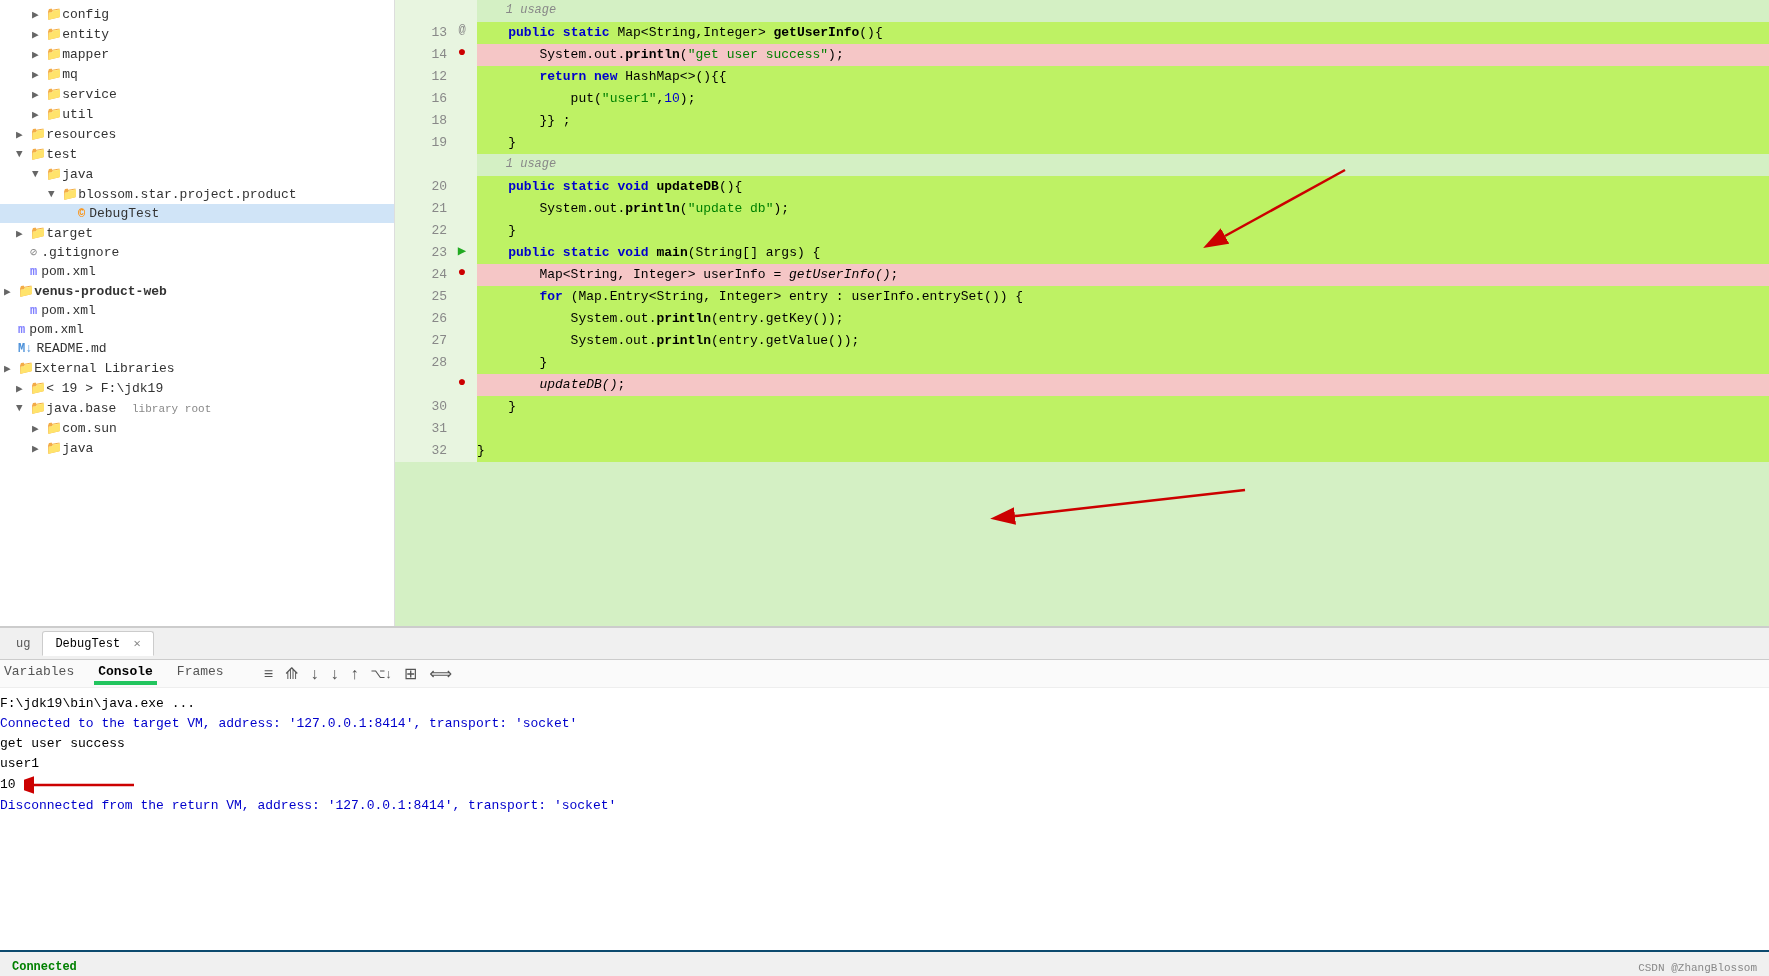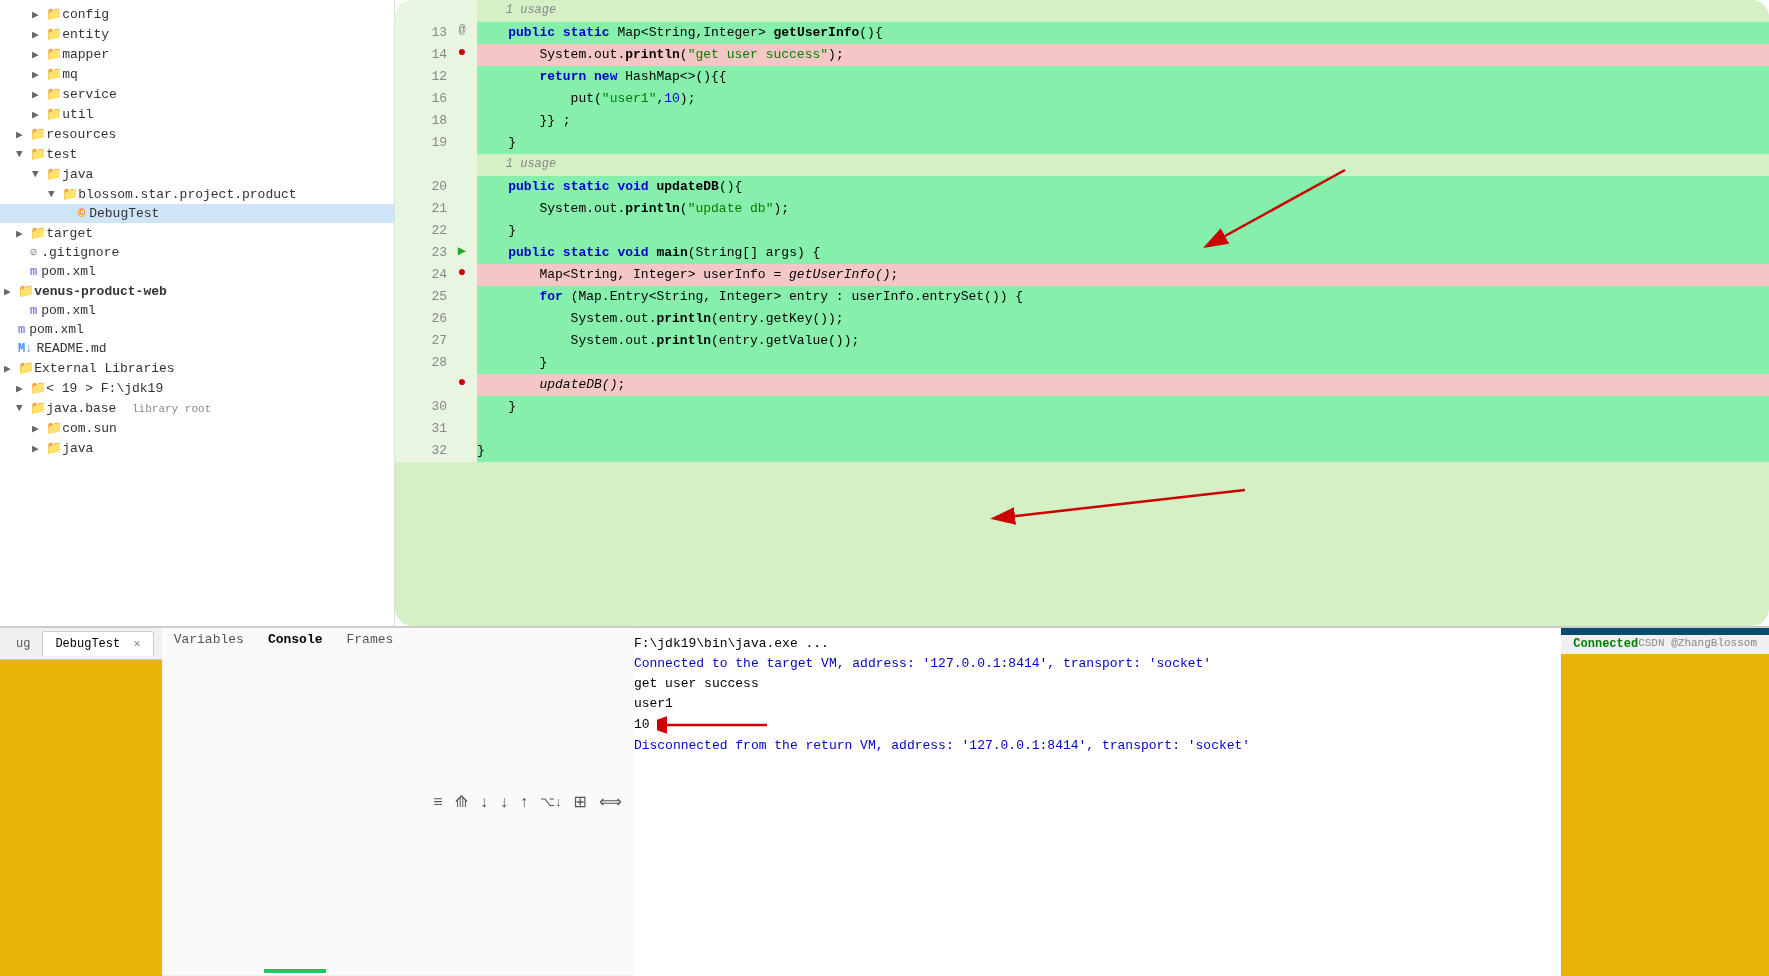--- a/index.html
+++ b/index.html
@@ -33,62 +33,61 @@
     .indent4 { padding-left: 64px; }
     .tree-label { font-size: 13px; }
     .tree-label.bold { font-weight: bold; }
     
     
     .code-editor {
       flex: 1;
       background: #d4f0c4;
       overflow: auto;
       position: relative;
-      border-radius: 18px;
     }
     .code-table { border-collapse: collapse; width: 100%; min-width: 900px; }
     .code-table td { padding: 0; vertical-align: top; }
     .line-number-col { width: 52px; min-width: 52px; text-align: right; padding-right: 8px; color: #888; background: #e8f5e0; user-select: none; font-size: 13px; line-height: 22px; padding-top: 1px; padding-bottom: 1px; }
     .line-gutter { width: 30px; min-width: 30px; background: #e8f5e0; text-align: center; vertical-align: middle; }
     .line-code { padding-left: 8px; line-height: 22px; font-size: 13px; white-space: pre; }
     .line-row { height: 22px; }
-    .line-row.highlight-green { background: #86efac; margin-top: 20px; }
+    .line-row.highlight-green { background: #bef264; margin-top: 20px; }
     .line-row.highlight-pink { background: #f5c6c6; }
     .breakpoint { color: #cc0000; font-size: 14px; }
     .run-arrow { color: #22aa22; font-size: 14px; font-weight: bold; }
     
     
     .kw { color: #0000cc; font-weight: bold; }
     .method { color: #000000; font-weight: bold; }
     .string { color: #008000; }
     .number-val { color: #0000cc; }
     .italic-call { font-style: italic; }
     
     
     .usage-hint { color: #888; font-size: 12px; font-style: italic; background: #d4f0c4; padding: 2px 0 2px 8px; line-height: 20px; }
     
     
-    .bottom-panel { background: #eab308; border-top: 2px solid #ccc; display: flex; flex-direction: row; height: 350px; }
+    .bottom-panel { background: #c2410c; border-top: 2px solid #ccc; display: flex; flex-direction: column; height: 350px; }
     .bottom-tabs { display: flex; align-items: center; background: #f0f0f0; border-bottom: 1px solid #ccc; padding: 0 8px; height: 32px; gap: 4px; }
     .bottom-tab { padding: 4px 12px; font-size: 12px; cursor: pointer; border: 1px solid transparent; border-radius: 3px 3px 0 0; }
     .bottom-tab.active { background: #fff; border-color: #ccc #ccc #fff; }
     .tab-close { margin-left: 6px; color: #888; cursor: pointer; }
     .debug-tab-label { font-size: 12px; color: #555; padding: 4px 8px; }
     .toolbar-btn { background: none; border: none; cursor: pointer; padding: 2px 4px; font-size: 16px; color: #555; }
     
-    .console-tabs { display: flex; gap: 16px; padding: 2px 8px; border-bottom: 1px solid #eee; background: #fafafa; }
+    .console-tabs { display: flex; gap: 16px; padding: 2px 0; border-bottom: 1px solid #eee; background: #fafafa; }
     .console-tab { font-size: 13px; color: #555; cursor: pointer; padding: 2px 4px; }
     .console-tab.active { color: #000; font-weight: bold; border-bottom: 4px solid #22c55e; }
     
     .console-output { flex: 1; overflow-y: auto; padding: 6px 0; background: #fff; font-family: 'Courier New', monospace; font-size: 13px; }
     .console-line { line-height: 20px; white-space: pre-wrap; }
     .console-blue { color: #0000cc; }
     .console-black { color: #000; }
     
-    .status-bar { display: flex; align-items: flex-start; justify-content: space-between; background: #f0f0f0; border-top: 7px solid #0c4a6e; padding: 2px 12px; font-size: 12px; color: #333; height: 26px; }
+    .status-bar { display: flex; align-items: flex-end; justify-content: space-between; background: #f0f0f0; border-top: 2px solid #0c4a6e; padding: 2px 12px; font-size: 12px; color: #333; height: 26px; }
     .status-connected { color: #008000; font-weight: bold; }
     .status-brand { color: #888; font-size: 11px; }
     
     .red-arrow-svg { position: absolute; pointer-events: none; }
   </style>
 </head>
 <body>
 
 <div class="main-area">
 

